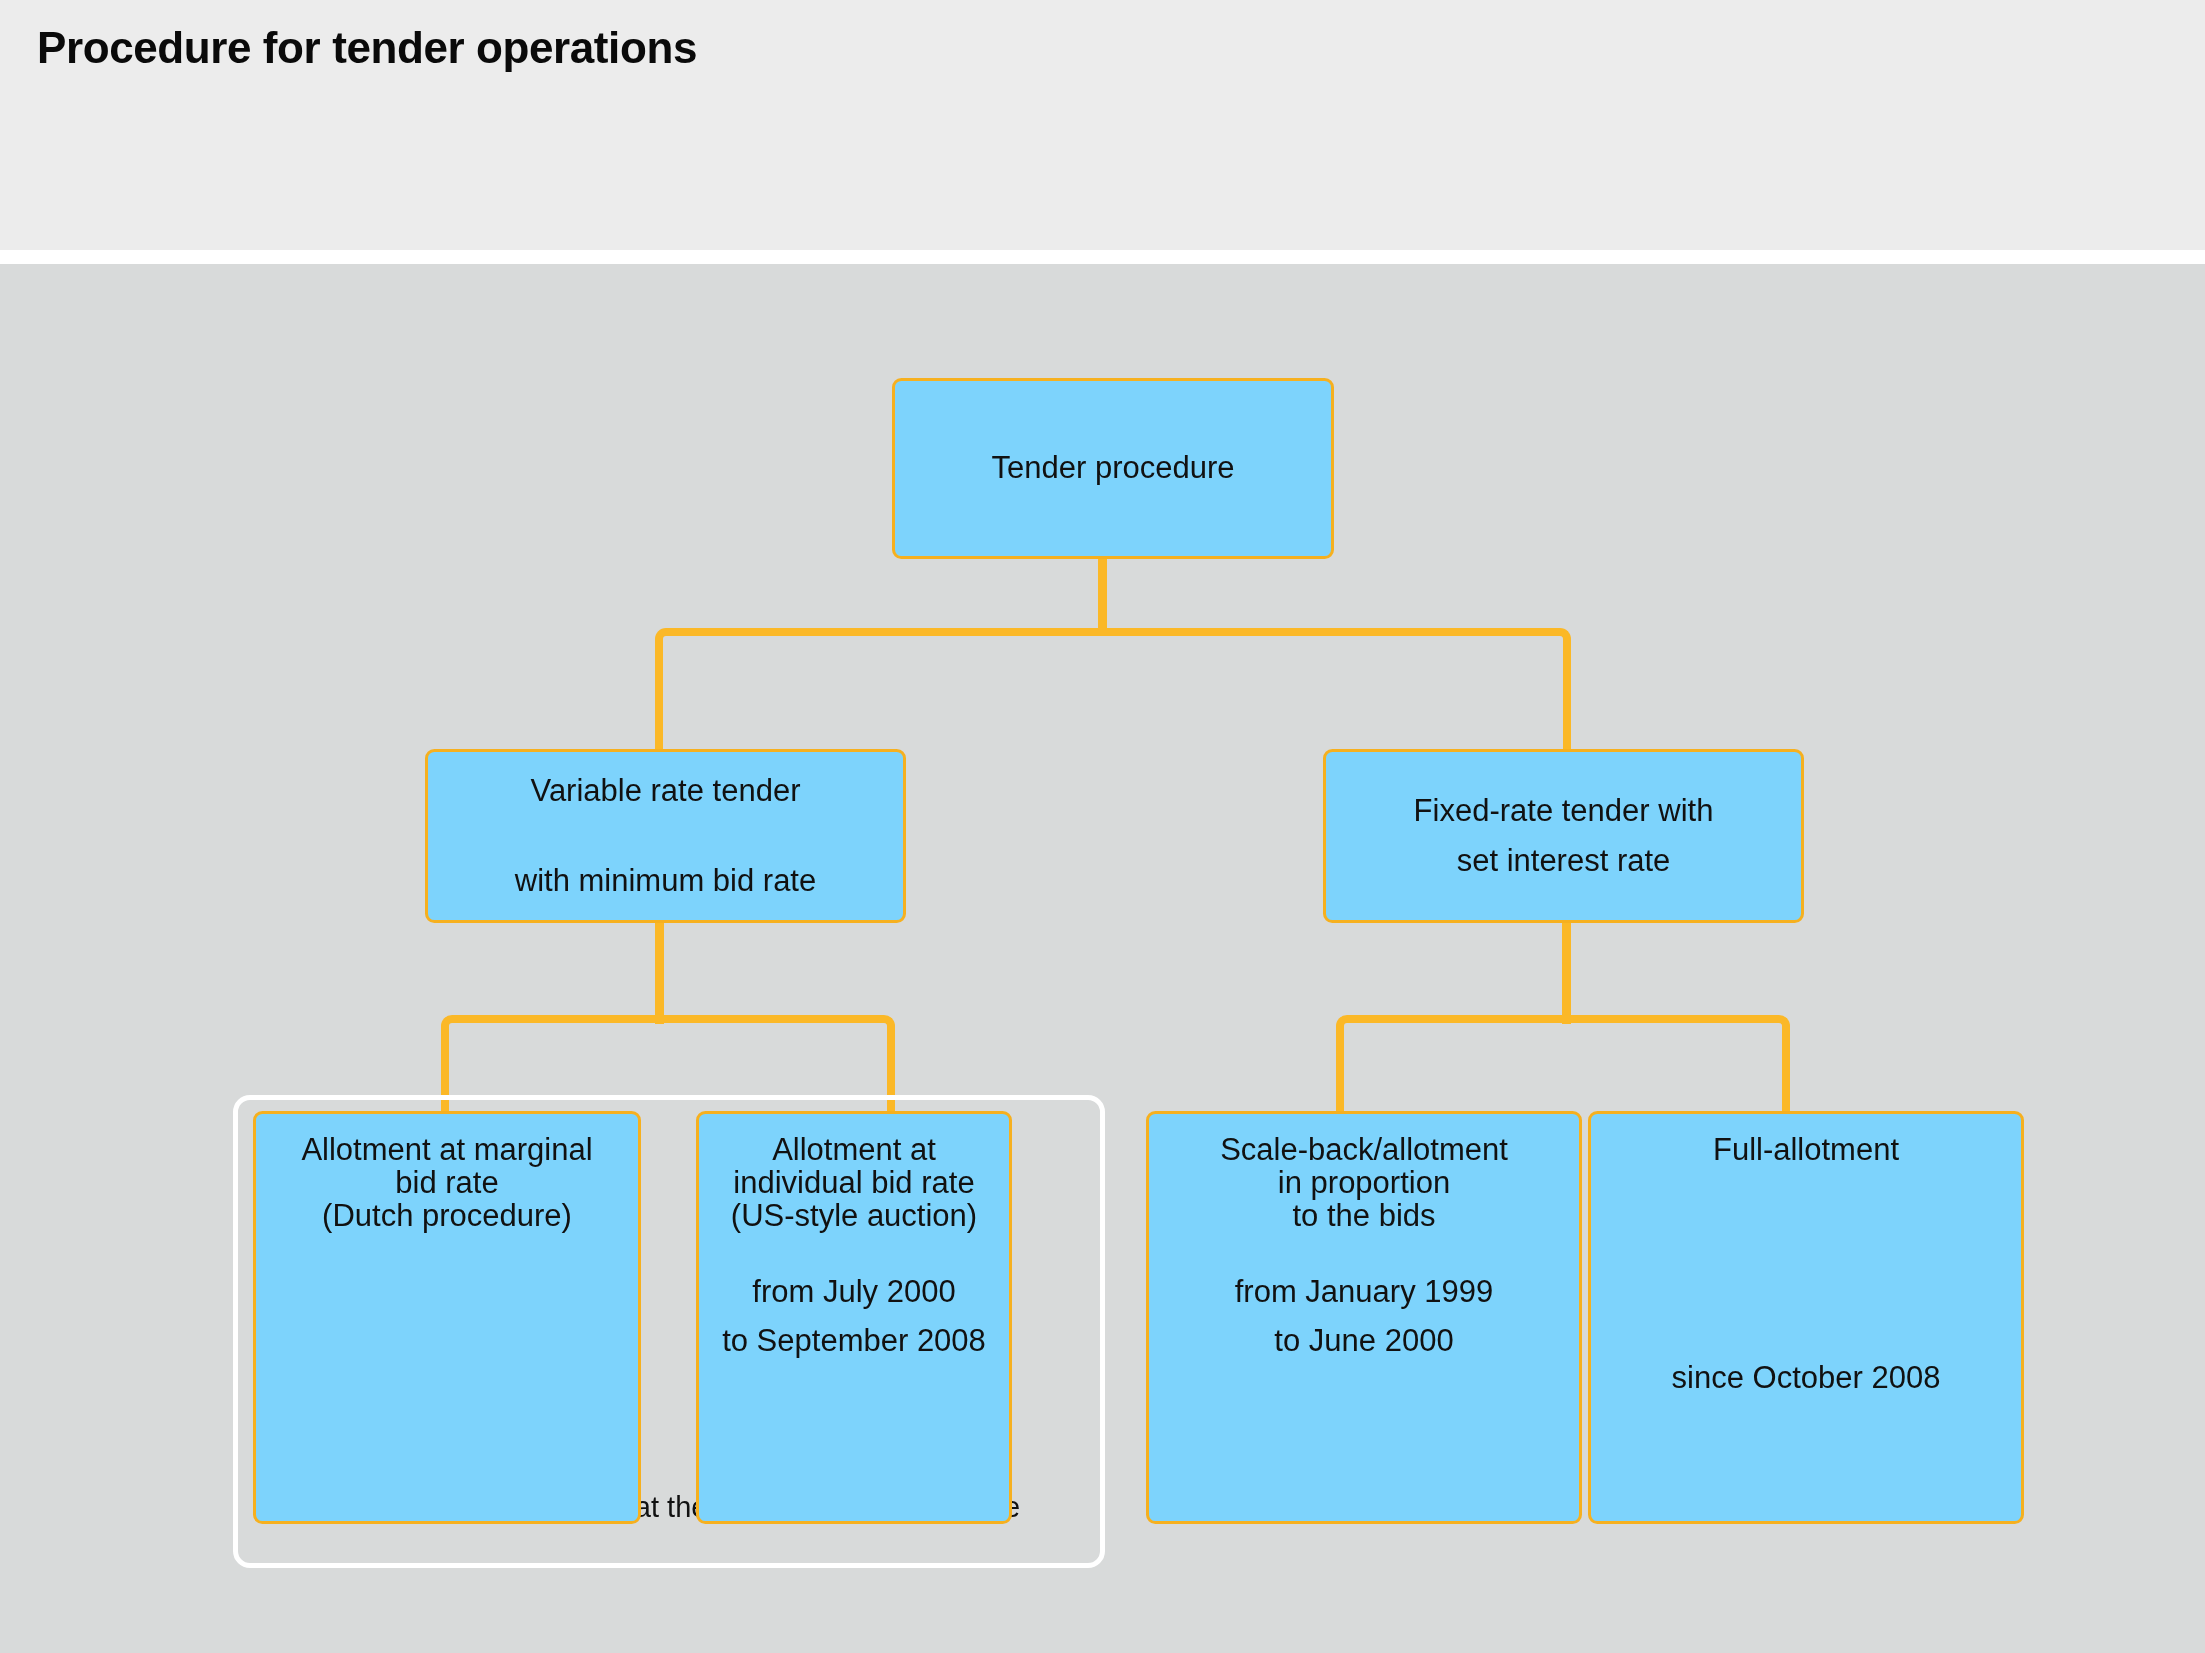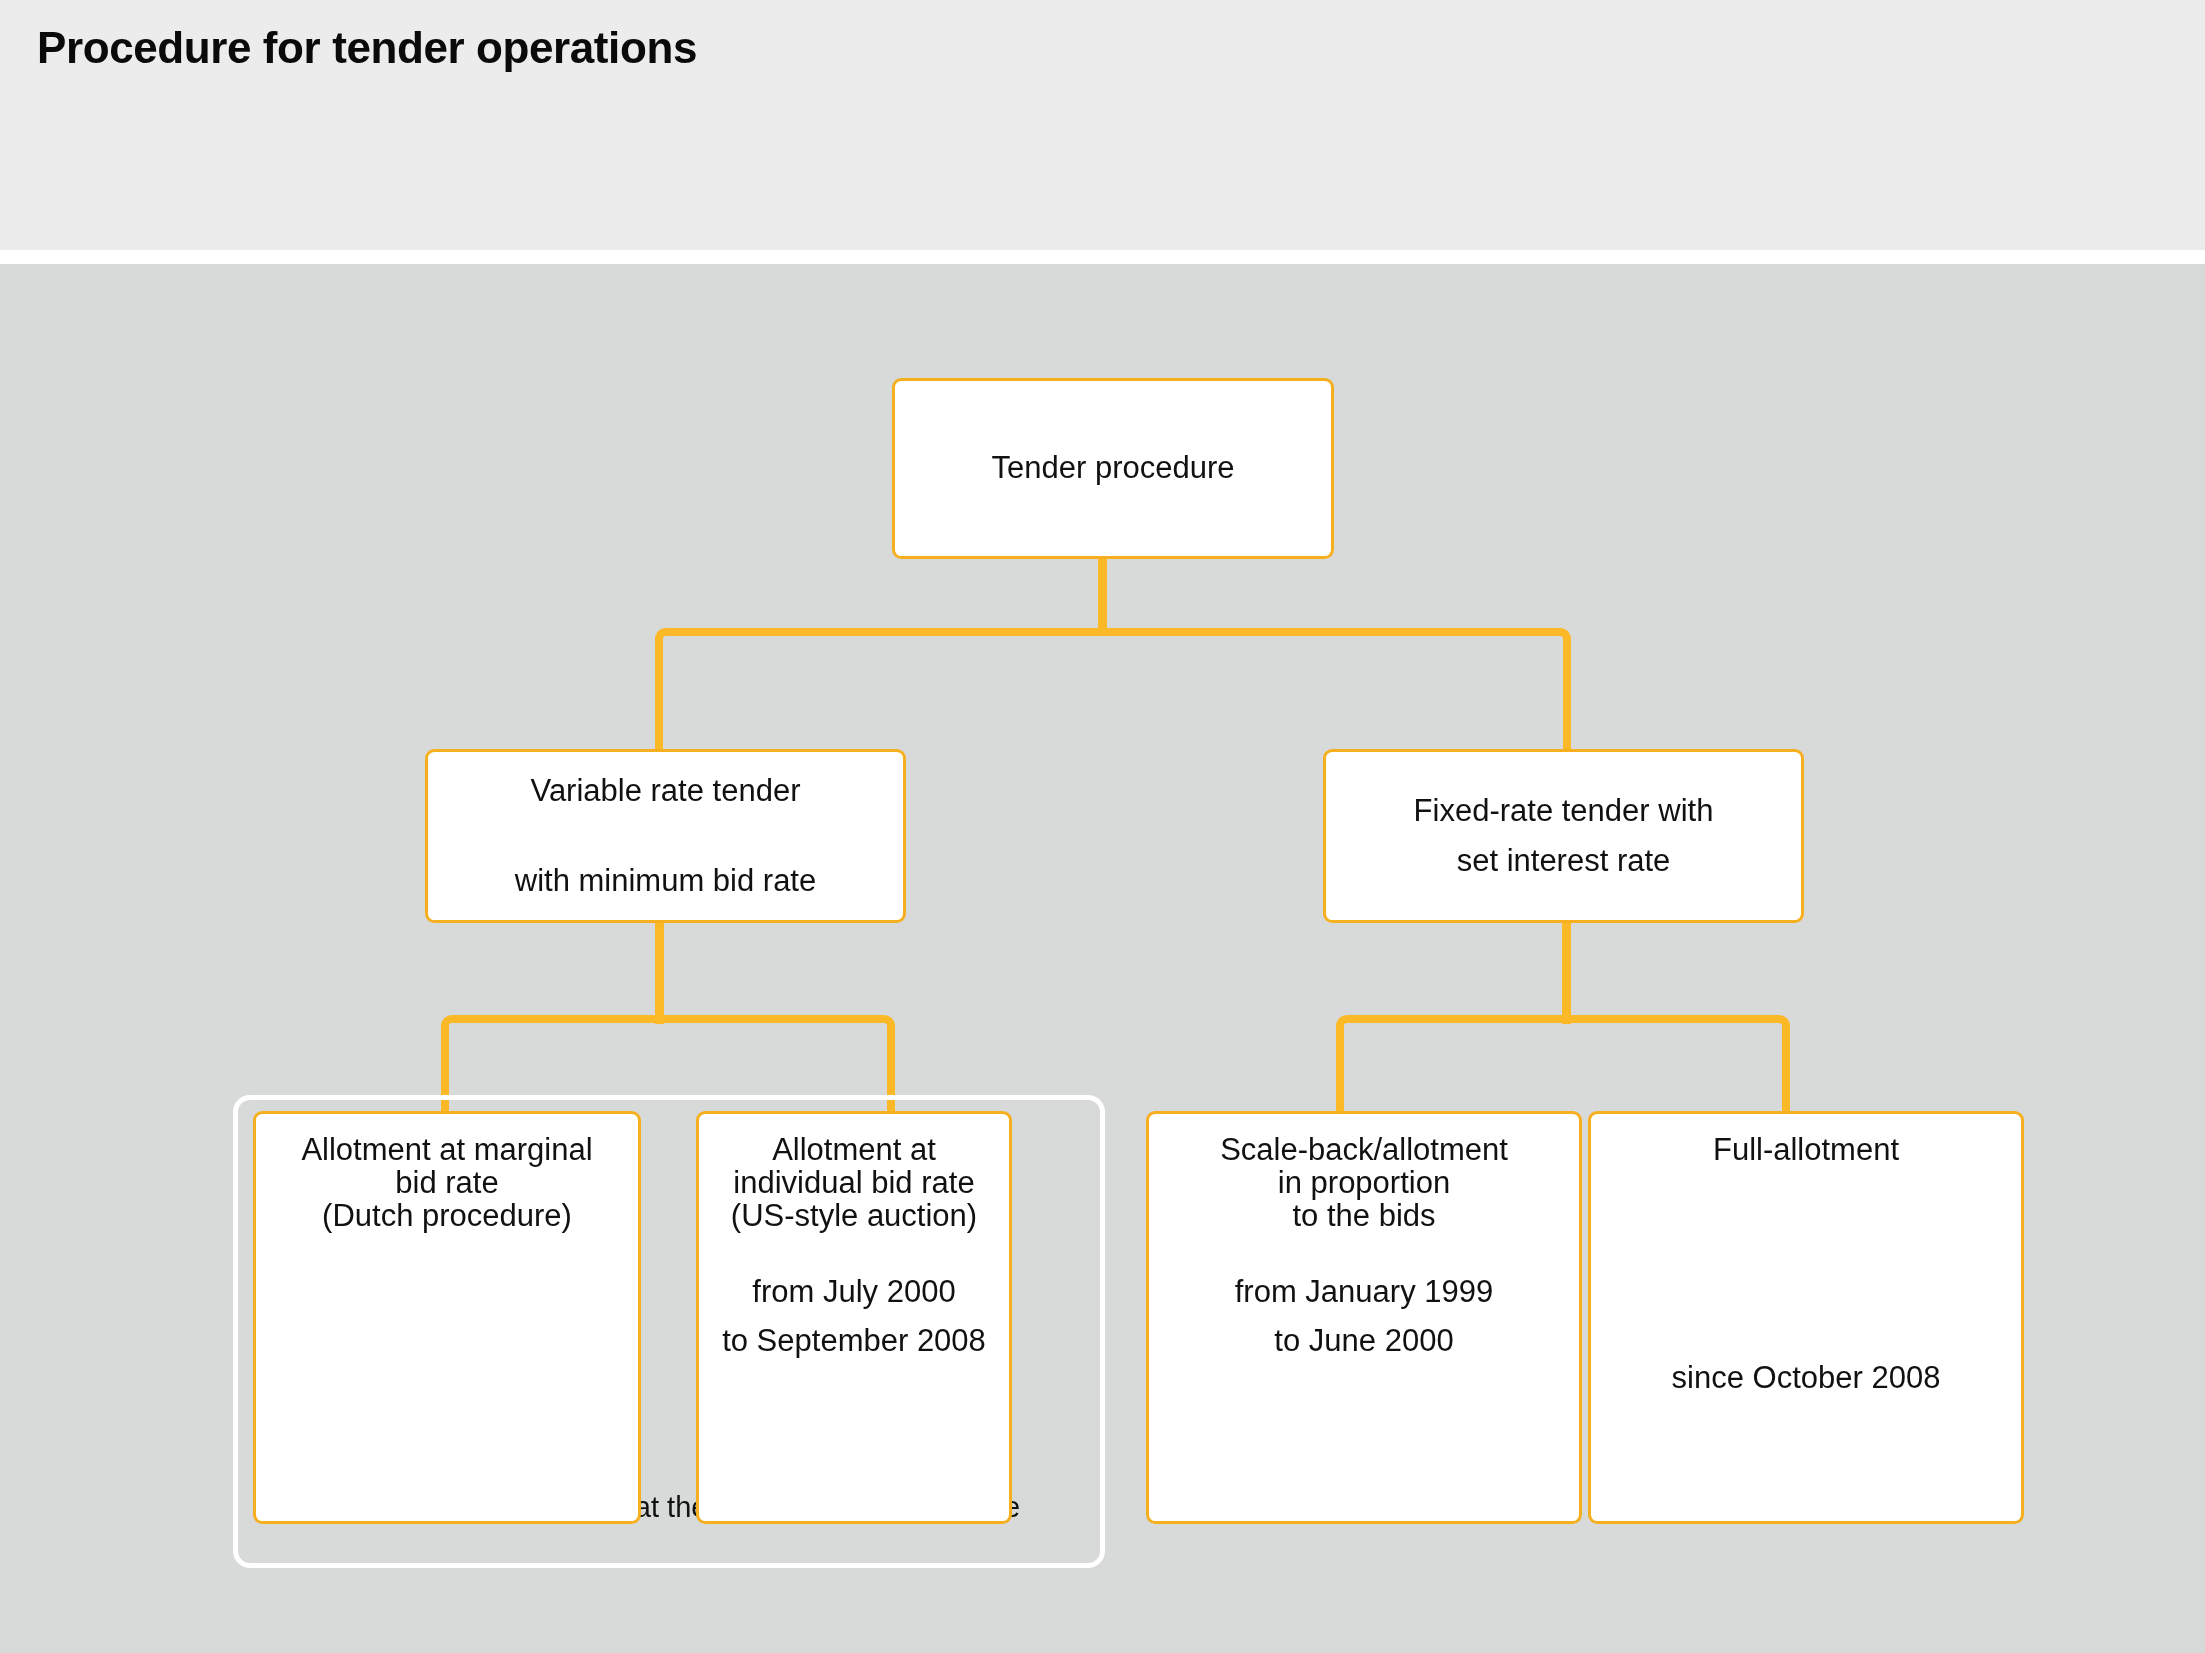--- a/index.html
+++ b/index.html
@@ -87,21 +87,21 @@
     position: absolute;
     text-align: center;
     font-size: 29px;
     color: #111111;
     white-space: nowrap;
   }
 
   
   .node {
     position: absolute;
-    background: #ffffff;
+    background: #7dd3fc;
     border: 3.1px solid #f6b01f;
     border-radius: 9.3px;
     box-sizing: border-box;
     display: flex;
     flex-direction: column;
     align-items: center;
     color: #111111;
   }
   .node.center-v {
     justify-content: center;

